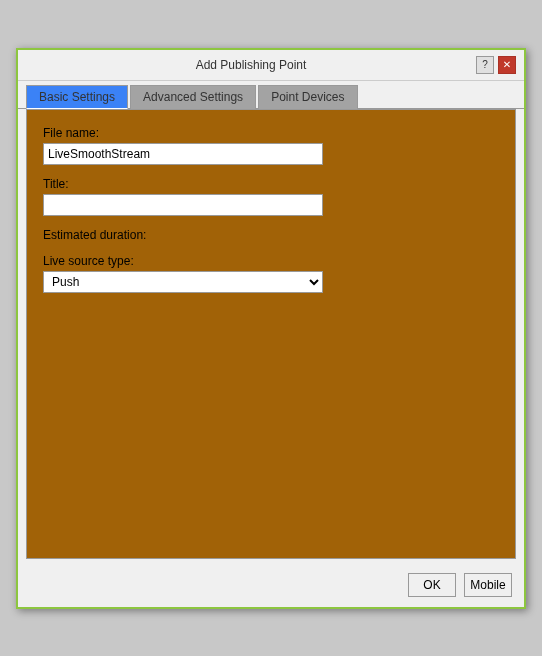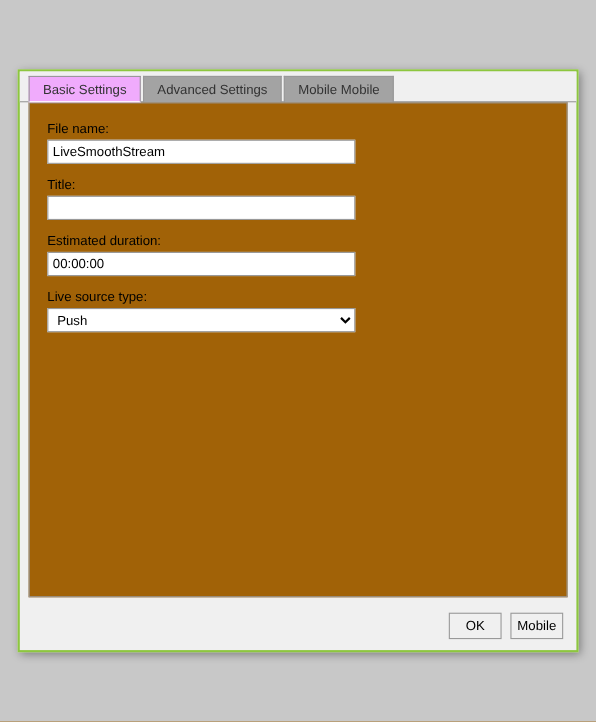--- a/index.html
+++ b/index.html
@@ -88,21 +88,21 @@
       border: 1px solid #999;
       border-bottom: none;
       background: #a3a3a3;
       cursor: pointer;
       font-size: 12px;
       color: #333;
       margin-bottom: -1px;
     }
 
     .tab.active {
-      background: #f0abfc;
+      background: #3b82f6;
       border-bottom: 1px solid #fff;
       z-index: 1;
       position: relative;
     }
 
     .content-area {
       background: #a16207;
       border: 1px solid #999;
       margin: 0 8px 8px 8px;
       padding: 16px;
@@ -160,42 +160,48 @@
       display: flex;
       align-items: center;
       justify-content: center;
     }
   </style>
 </head>
 <body>
 
 <div class="dialog">
 
+  <div class="title-bar">
+    <span class="title-bar-title">Add Publishing Point</span>
+    <div class="title-bar-controls">
+      <div class="title-bar-btn help">?</div>
+      <div class="title-bar-btn close">✕</div>
+    </div>
+  </div>
 
   <div class="tab-bar">
     <div class="tab active">Basic Settings</div>
     <div class="tab">Advanced Settings</div>
-    <div class="tab">Mobile Mobile</div>
+    <div class="tab">Point Devices</div>
   </div>
 
   <div class="content-area">
 
     <div class="form-group">
       <label class="form-label">File name:</label>
       <input class="form-input" type="text" value="LiveSmoothStream" style="">
     </div>
 
     <div class="form-group">
       <label class="form-label">Title:</label>
       <input class="form-input" type="text" value="" style="">
     </div>
 
     <div class="form-group">
       <label class="form-label">Estimated duration:</label>
-      <input class="form-input" type="text" value="00:00:00" style="">
     </div>
 
     <div class="form-group">
       <label class="form-label">Live source type:</label>
       <select class="form-select">
         <option>Push</option>
         <option>Pull</option>
         <option>Encoder</option>
       </select>
     </div>

